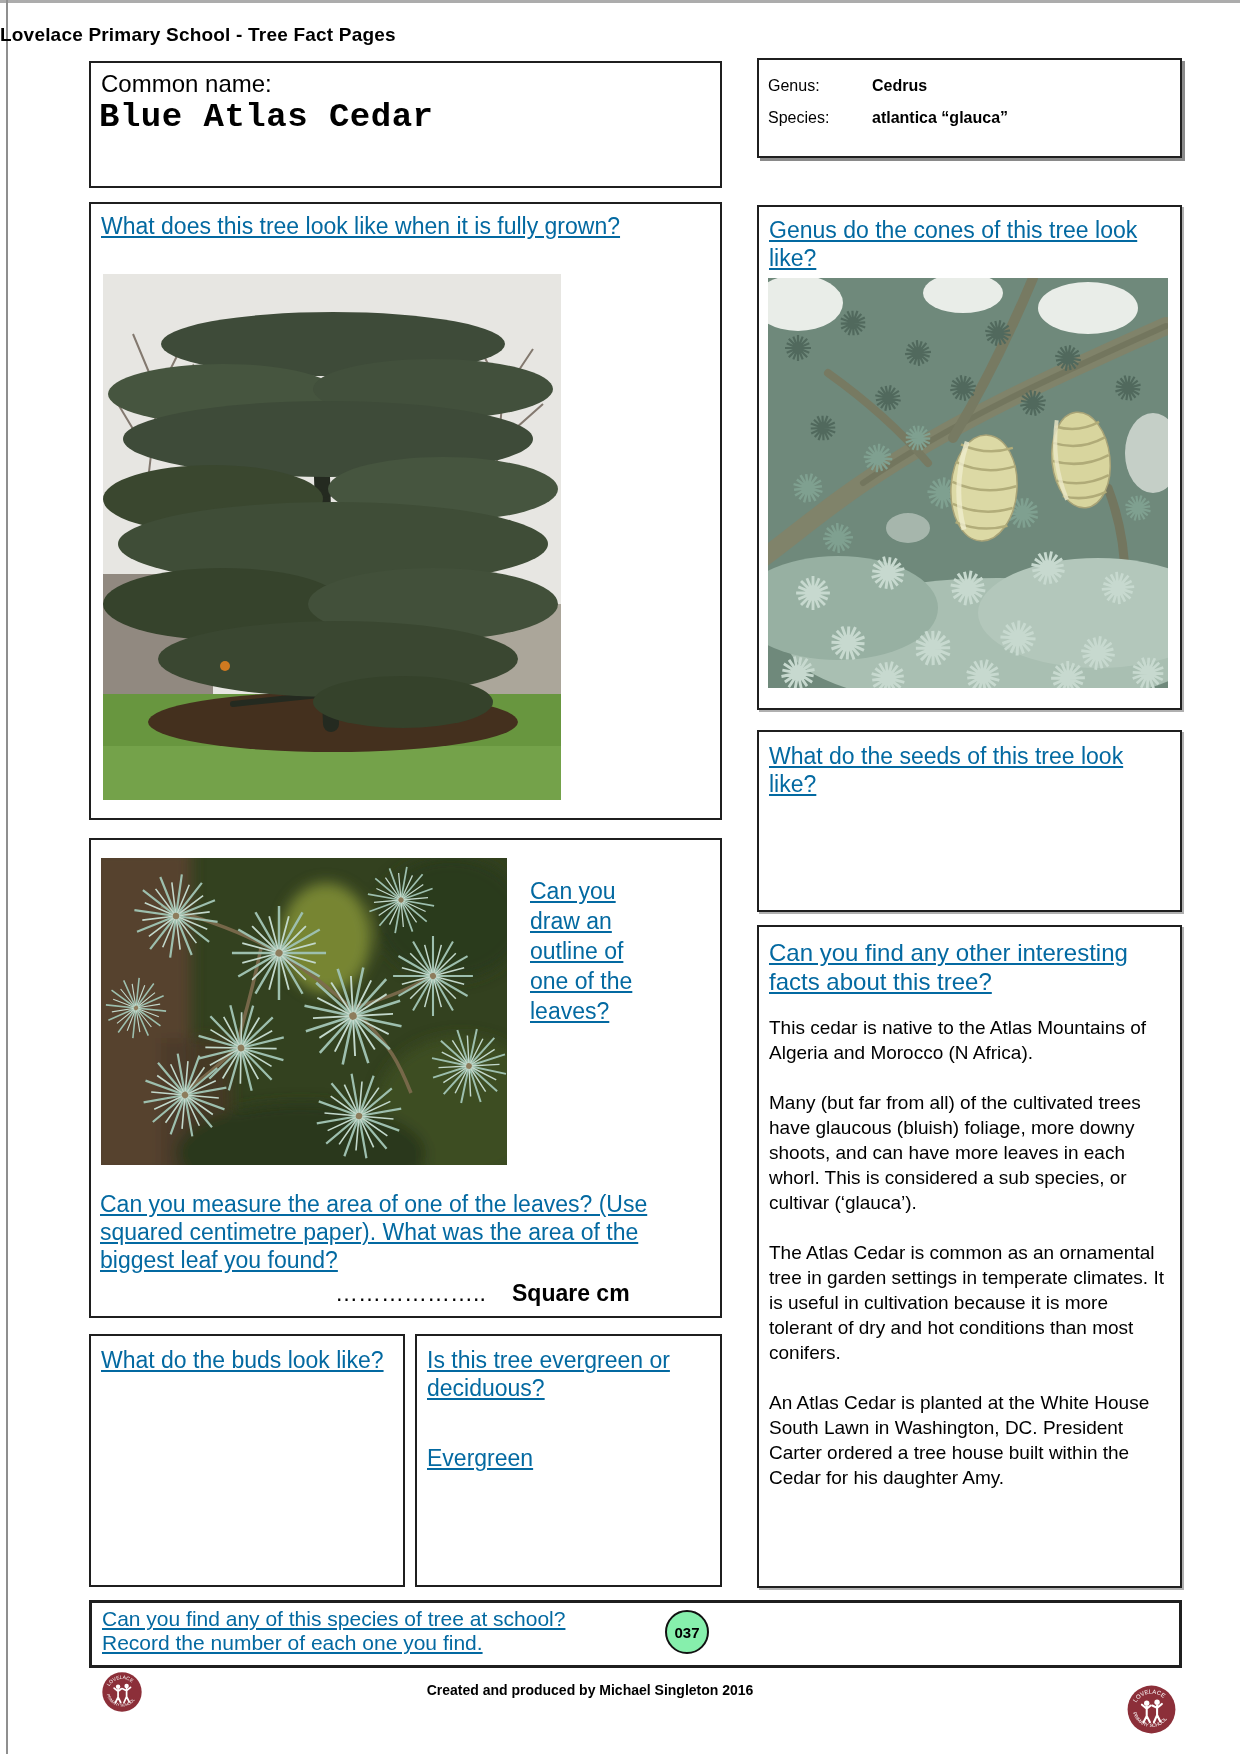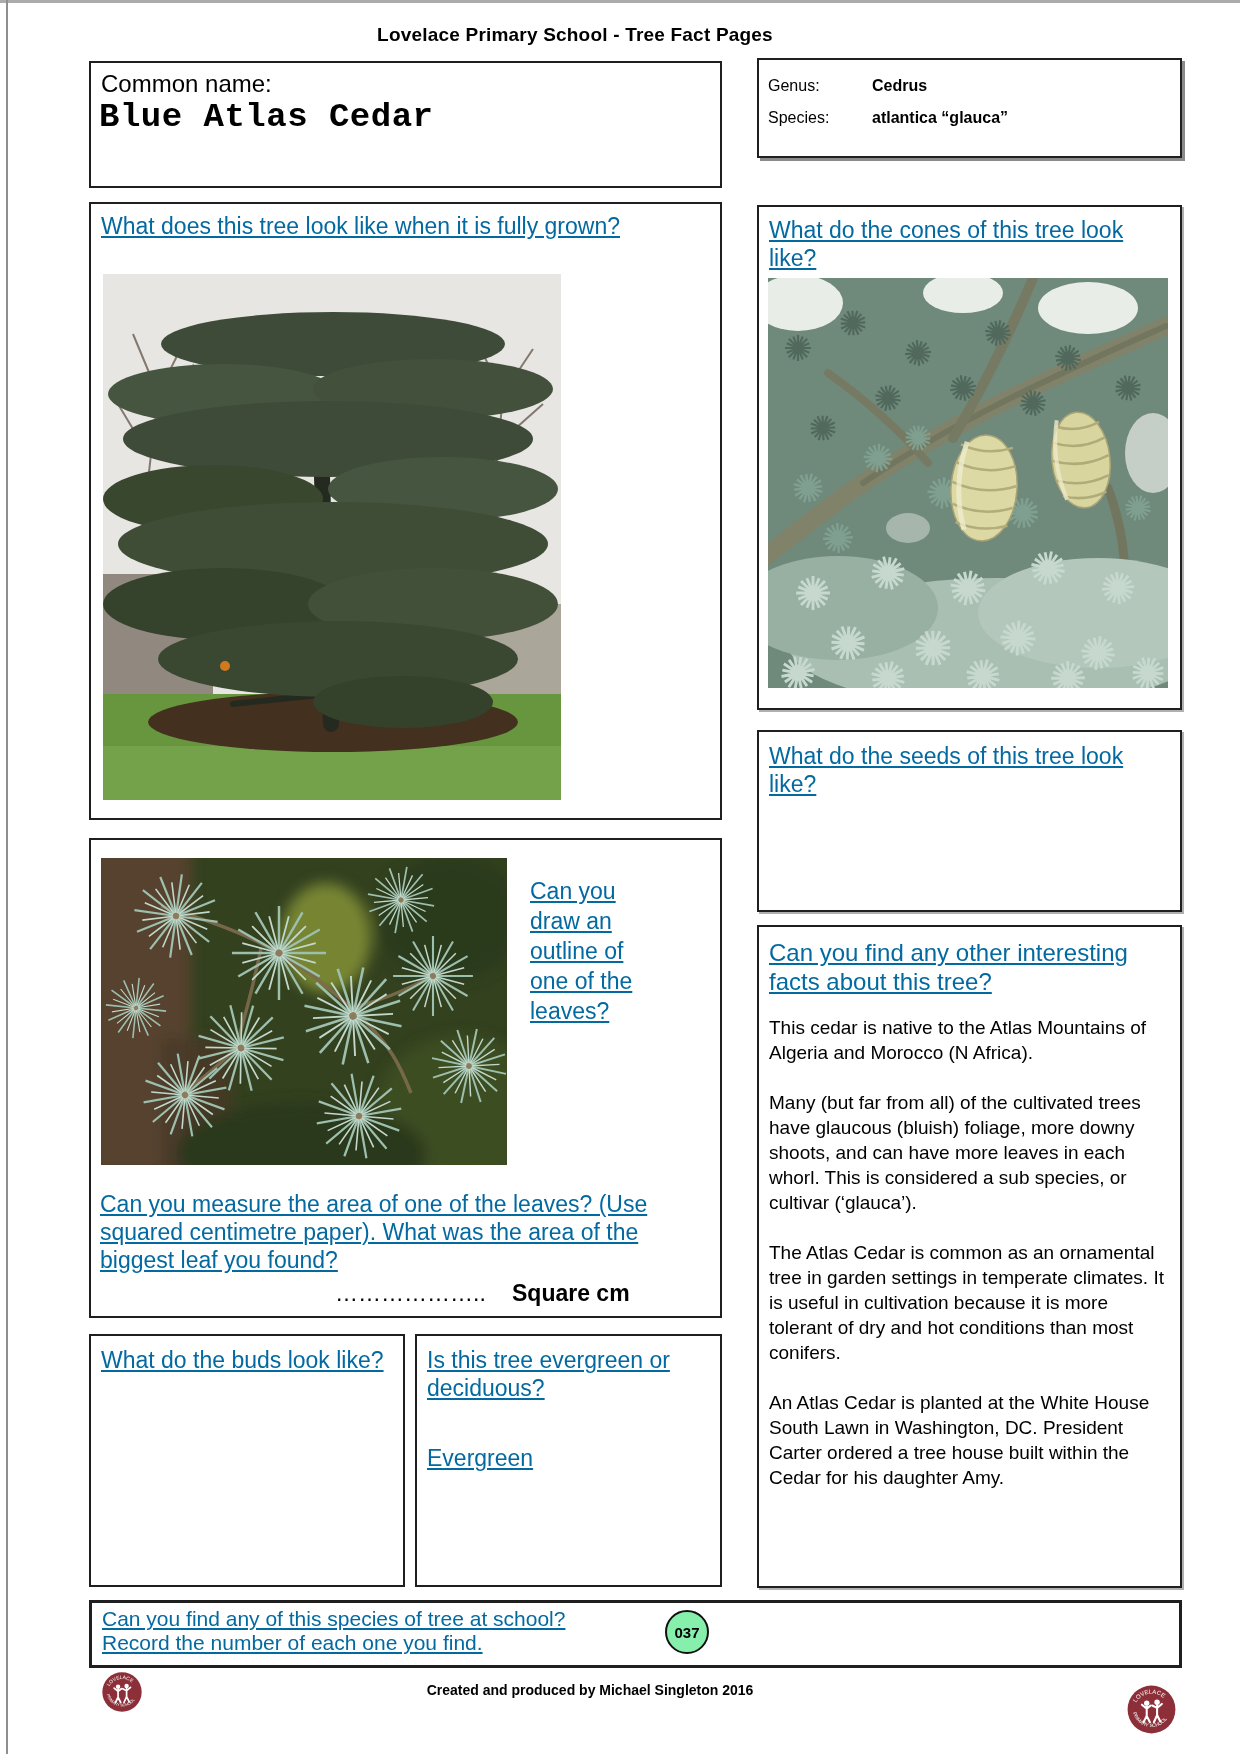--- a/index.html
+++ b/index.html
@@ -1,20 +1,20 @@
 <!DOCTYPE html>
 <html><head>
 <meta charset="utf-8">
 <style>
   html,body{margin:0;padding:0;}
   body{width:1240px;height:1754px;background:#ffffff;font-family:"Liberation Sans",sans-serif;color:#000;position:relative;overflow:hidden;}
   #page{position:absolute;left:0;top:0;width:1240px;height:1754px;background:#fff;}
   .edge-top{position:absolute;left:0;top:0;width:1240px;height:3px;background:#acacac;}
   .edge-left{position:absolute;left:6px;top:0;width:2px;height:1754px;background:#8f8f8f;}
-  .title{position:absolute;left:0;top:24px;width:1150px;text-align:center;font-size:19px;font-weight:bold;letter-spacing:.2px;}
+  .title{position:absolute;left:0;top:24px;width:1150px;text-align:left;font-size:19px;font-weight:bold;letter-spacing:.2px;}
   .bx{position:absolute;border:2px solid #1f1f1f;background:#fff;box-sizing:border-box;}
   .shadow-lg{box-shadow:3px 3px 0 #8a8a8a;}
   .shadow-sm{box-shadow:2px 2px 0 #b0b0b0;}
   .q{position:absolute;font-size:23px;line-height:28px;color:#0369a1;text-decoration:underline;}
   .small-q{font-size:21px;line-height:24px;}
   .common-label{position:absolute;left:101px;top:70px;font-size:24px;}
   .common-name{position:absolute;left:99px;top:98px;font-size:34px;font-weight:bold;letter-spacing:.5px;font-family:Liberation Mono, monospace;}
   .tax{position:absolute;left:768px;top:70px;width:400px;}
   .tax-row{display:flex;font-size:16px;line-height:32px;}
   .tax-label{width:104px;}
@@ -86,21 +86,21 @@
         <ellipse cx="120" cy="330" rx="120" ry="36" fill="#36432c"></ellipse>
         <ellipse cx="330" cy="330" rx="125" ry="36" fill="#42503a"></ellipse>
         <ellipse cx="235" cy="385" rx="180" ry="38" fill="#3a4731"></ellipse>
         <ellipse cx="300" cy="428" rx="90" ry="26" fill="#35422b"></ellipse>
       </g>
       <circle cx="122" cy="392" r="5" fill="#d07a20"></circle>
     </svg>
   </div>
 
   <div class="bx shadow-sm" style="left:757px;top:205px;width:425px;height:505px;"></div>
-  <div class="q" style="left:769px;top:216px;width:400px;">What do the cones of this tree look like?</div>
+  <div class="q" style="left:769px;top:216px;width:400px;">Genus do the cones of this tree look like?</div>
   <div class="photo" style="left:768px;top:278px;width:400px;height:410px;">
     <svg width="400" height="410" viewBox="0 0 400 410" xmlns="http://www.w3.org/2000/svg">
       <defs>
         <g id="tuft">
           <path d="M0 0L13 0M0 0L9.2 9.2M0 0L0 13M0 0L-9.2 9.2M0 0L-13 0M0 0L-9.2 -9.2M0 0L0 -13M0 0L9.2 -9.2M0 0L11.3 4.7M0 0L4.7 11.3M0 0L-4.7 11.3M0 0L-11.3 4.7M0 0L-11.3 -4.7M0 0L-4.7 -11.3M0 0L4.7 -11.3M0 0L11.3 -4.7" stroke-width="2.2" fill="none"></path>
         </g>
       </defs>
       <rect width="400" height="410" fill="#6f897b"></rect>
       <g fill="#e9ede8">
         <ellipse cx="30" cy="25" rx="45" ry="28"></ellipse>

